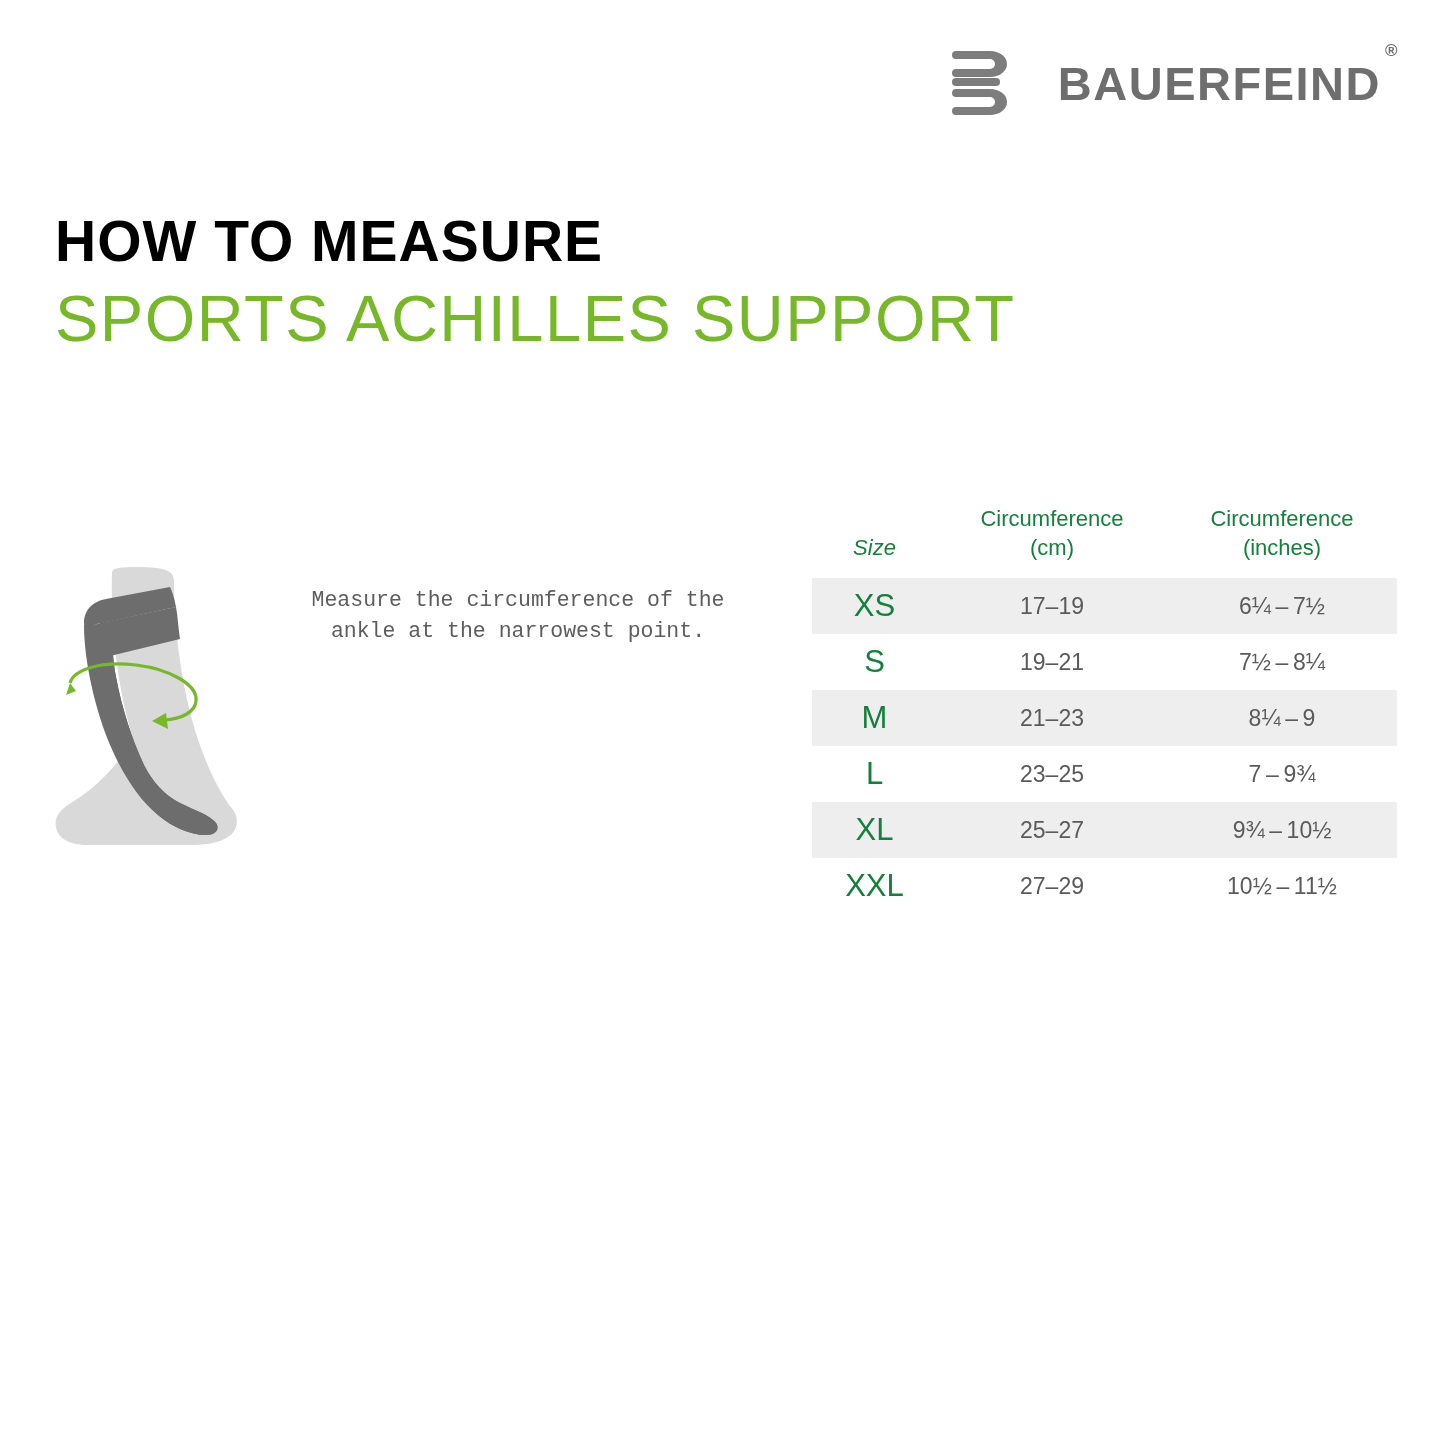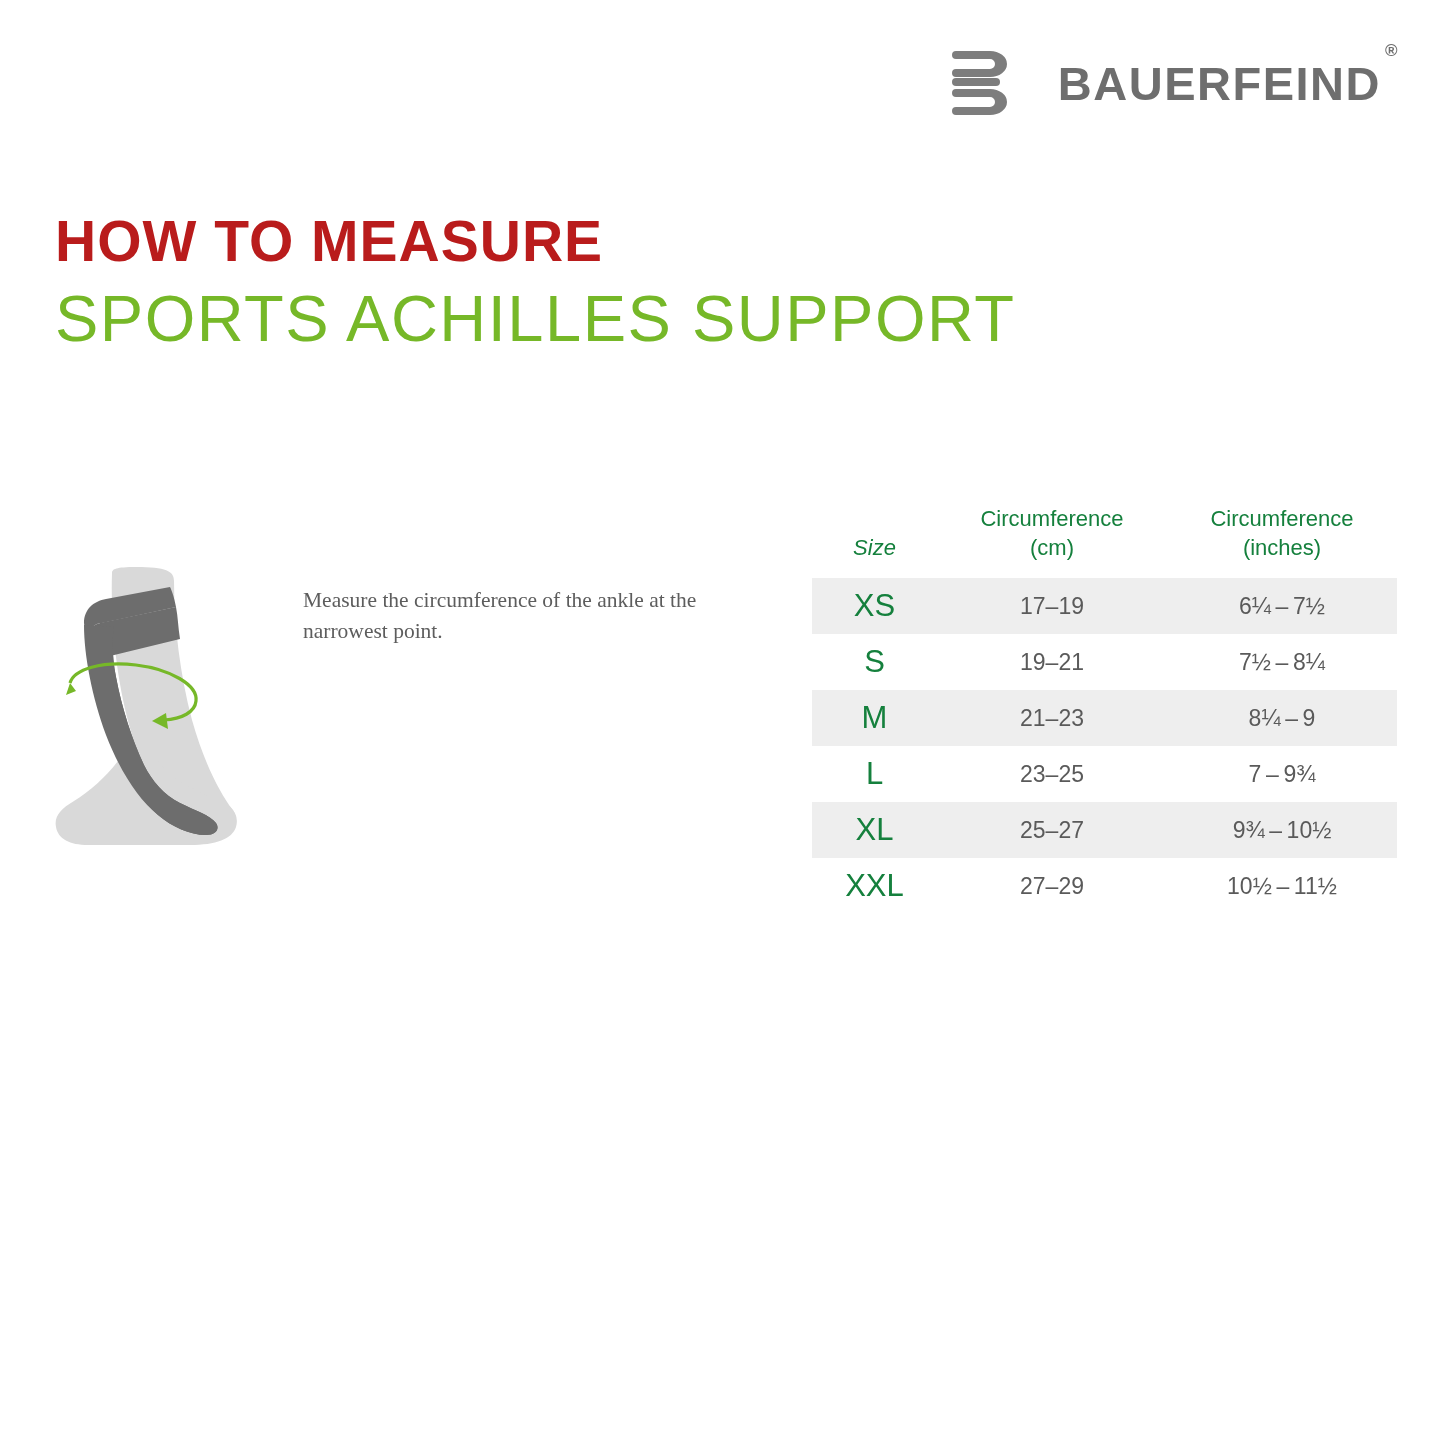--- a/index.html
+++ b/index.html
@@ -58,21 +58,21 @@
   .title-block {
     position: absolute;
     left: 55px;
     top: 212px;
   }
   .title-main {
     font-family: "Liberation Sans", sans-serif;
     font-weight: bold;
     font-size: 57px;
     letter-spacing: 1px;
-    color: #b91c1c;
+    color: #000000;
     line-height: 1.05;
     margin: 0;
   }
   .title-sub {
     font-family: "Liberation Sans", sans-serif;
     font-weight: normal;
     font-size: 65px;
     letter-spacing: 1.5px;
     color: #76b828;
     line-height: 1.2;
@@ -87,24 +87,25 @@
     width: 230px;
     height: 310px;
   }
 
   
   .instruction {
     position: absolute;
     left: 303px;
     top: 585px;
     width: 430px;
-    font-family: Liberation Serif, serif;
+    font-family: Liberation Mono, monospace;
     font-size: 21.5px;
     line-height: 1.45;
     color: #5d5d5d;
+    text-align: center;
   }
 
   
   .table-wrap {
     position: absolute;
     left: 812px;
     top: 505px;
     width: 585px;
   }
   table.size-table {

